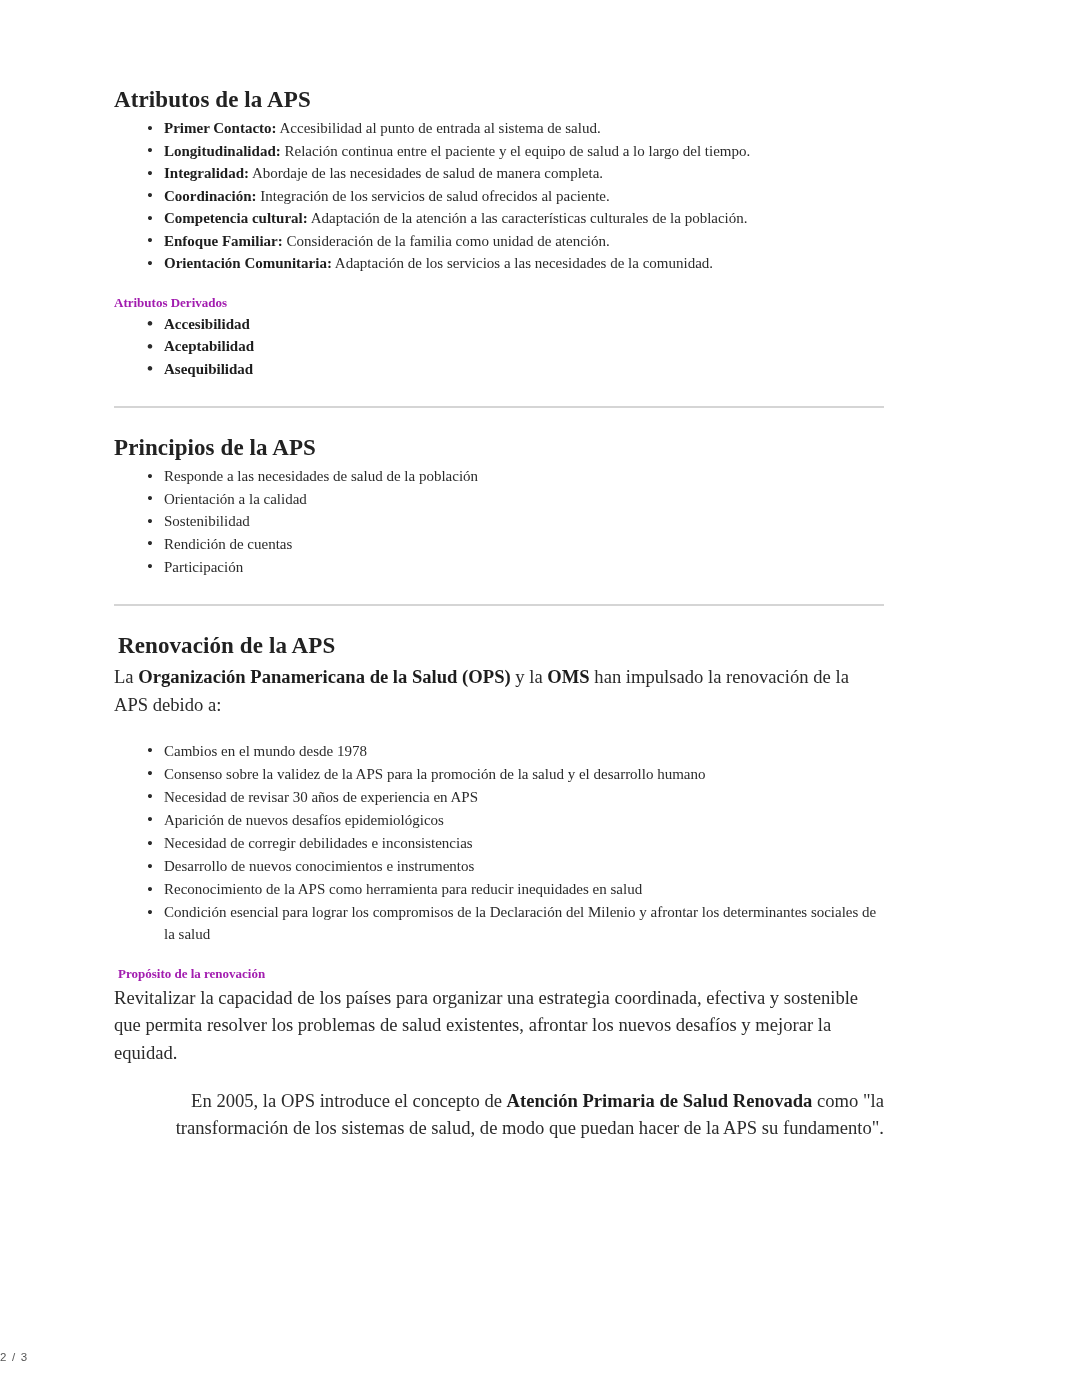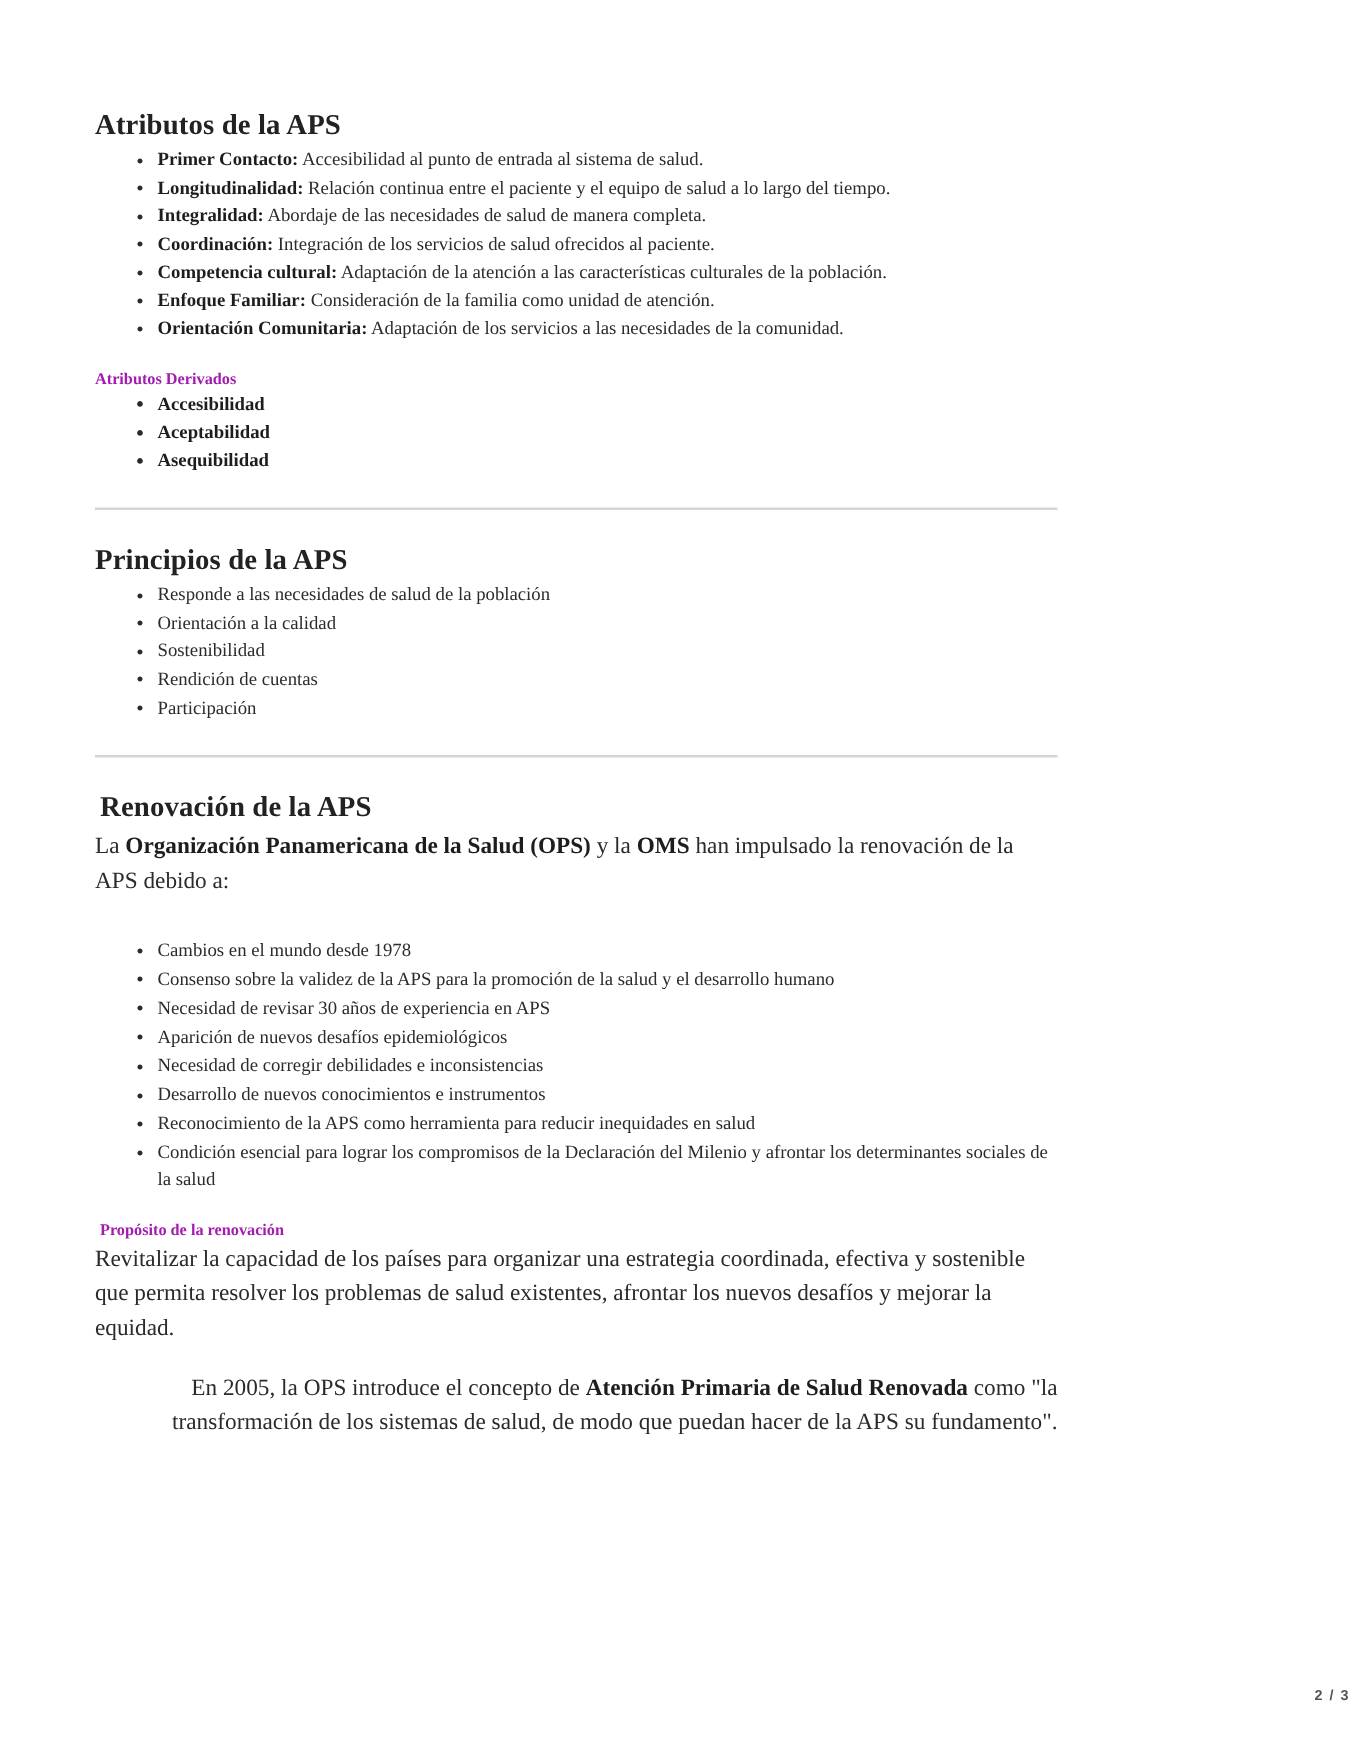--- a/index.html
+++ b/index.html
@@ -16,21 +16,21 @@
     color: #2b2b2b;
     -webkit-font-smoothing: antialiased;
   }
   .page {
     position: absolute;
     left: 0;
     top: 0;
     width: 1080px;
     height: 1397px;
     box-sizing: border-box;
-    padding: 86px 155px 0 76px;
+    padding: 86px 155px 0 114px;
   }
   .content {
     width: 770px;
   }
 
   
   h1.sec-title {
     font-size: 23px;
     font-weight: bold;
     line-height: 1.18;
@@ -50,21 +50,21 @@
   h3.sub-title.indented { padding-left: 4px; }
 
   
   p.para {
     font-size: 18.6px;
     line-height: 1.47;
     margin: 0 0 0 0;
     text-align: left;
   }
   p.para + p.para { margin-top: 21px; text-align: right; }
-  p.para.lead { margin-bottom: 12px; }
+  p.para.lead { margin-bottom: 2px; }
 
   b, strong { font-weight: bold; color: #1d1d1d; }
 
   
   ul.doc-list {
     list-style: none;
     margin: 0;
     padding: 0;
   }
   ul.doc-list > li {
@@ -97,26 +97,26 @@
     width: 770px;
     height: 0;
   }
 
   
   .page-footer {
     position: absolute;
     left: 0;
     right: 0;
     bottom: 34px;
-    text-align: right;
+    text-align: left;
     font-family: "Liberation Sans", "DejaVu Sans", sans-serif;
     font-size: 11.5px;
     letter-spacing: 1.2px;
     color: #555555;
-    font-weight: bold;
+    font-weight: normal;
   }
 </style>
 </head>
 <body>
 
 <div class="page">
   <div class="content">
 
     <h1 class="sec-title">Atributos de la APS</h1>
 

